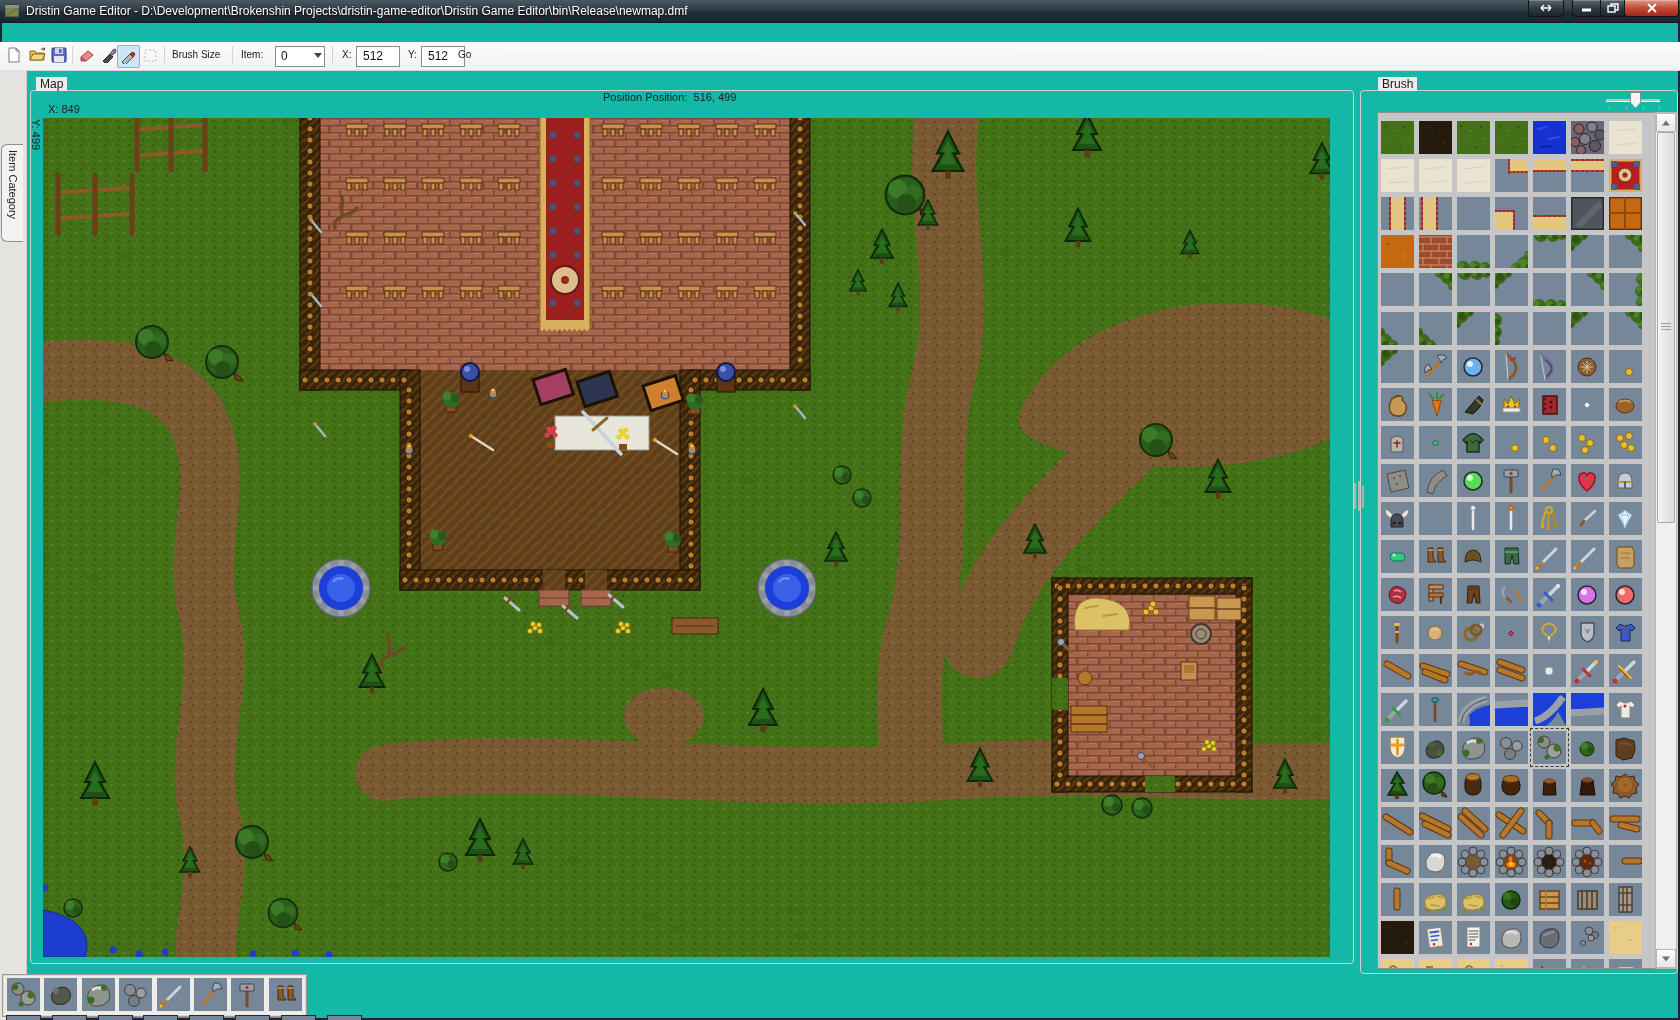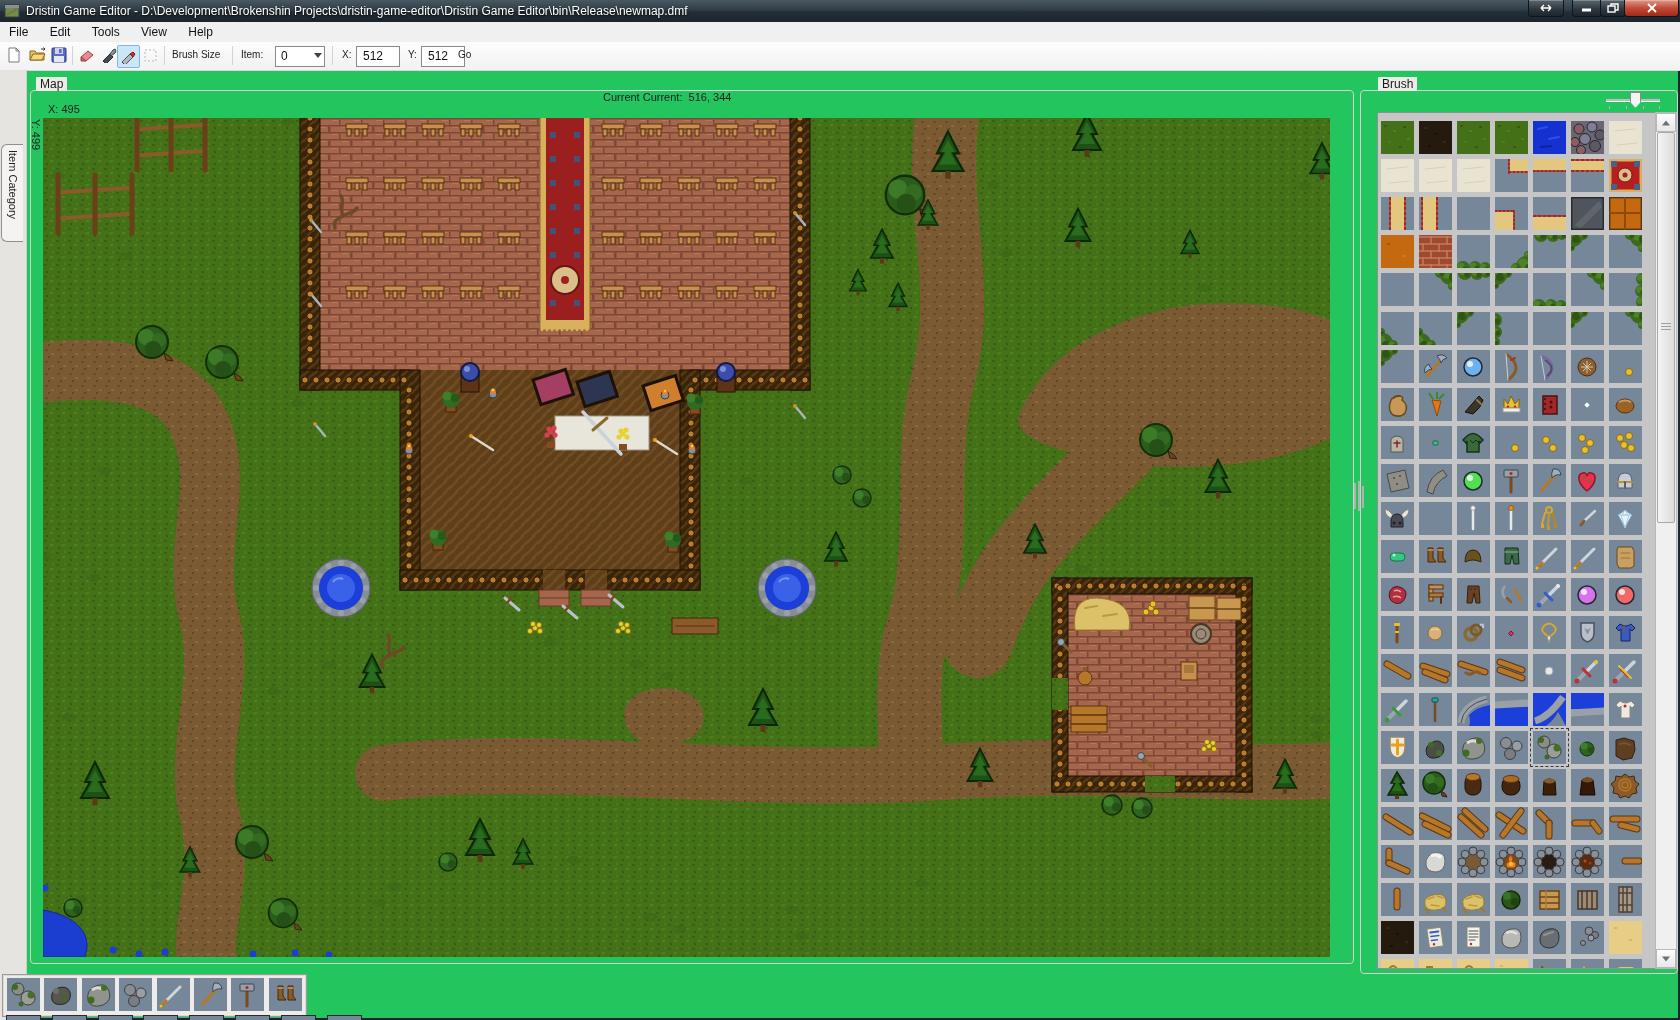--- a/index.html
+++ b/index.html
@@ -1,16 +1,16 @@
 <!DOCTYPE html>
 <html><head>
 <meta charset="utf-8">
 <style>
   html,body{margin:0;padding:0;background:#555;}
-  .win{position:relative;width:1680px;height:1020px;background:#22c55e;overflow:hidden;
+  .win{position:relative;width:1680px;height:1020px;background:#14b8a6;overflow:hidden;
        font-family:"Liberation Sans",sans-serif;font-size:12px;color:#111;
        box-shadow:inset 0 0 0 2px #1c262e;}
   
   .titlebar{position:absolute;left:0;top:0;width:1680px;height:22px;
     background:linear-gradient(#4a5861 0%,#303d46 45%,#222e36 55%,#1b252c 100%);
     border-bottom:1px solid #101820;}
   .appicon{position:absolute;left:4px;top:3px;width:16px;height:16px;}
   .wtitle{position:absolute;left:26px;top:4px;color:#fff;font-size:12px;white-space:nowrap;
     text-shadow:0 1px 2px #000;}
   .cap{position:absolute;top:0;height:16px;border:1px solid #0d161c;border-top:none;
@@ -110,27 +110,20 @@
           <path d="M4,3 V1 H11 V7 H8" stroke="#fff" stroke-width="1.4" fill="none"></path>
         </svg>
     </span>
     <span class="cap close" style="left:1624px;width:53px;">
       <svg width="10" height="10">
           <path d="M1,1 L9,9 M9,1 L1,9" stroke="#fff" stroke-width="1.8"></path>
         </svg>
     </span>
   </div>
 
-  <div class="menubar">
-    <span class="menuitem">File</span>
-    <span class="menuitem">Edit</span>
-    <span class="menuitem">Tools</span>
-    <span class="menuitem">View</span>
-    <span class="menuitem">Help</span>
-  </div>
 
   <div class="toolbar">
     <span class="tbtn" style="left:4px">
       <svg width="16" height="16">
           <path d="M3,1 h7 l3,3 v11 h-10 z" fill="#fff" stroke="#7a7a7a"></path>
           <path d="M10,1 v3 h3" fill="none" stroke="#7a7a7a"></path>
         </svg>
       </span>
     <span class="tbtn" style="left:27px">
       <svg width="17" height="16">
@@ -194,23 +187,23 @@
 
   <div class="sidebar">
     <div class="vtab">
       <span>Item Category</span>
     </div>
   </div>
 
   <div class="group" style="left:30px;top:90px;width:1322px;height:872px;"></div>
   <span class="legend" style="left:36px;top:77px;">Map</span>
   <span class="curpos">
-    <span>Current Current:</span>&nbsp;&nbsp;<span>516, 344</span>
+    <span>Position Position:</span>&nbsp;&nbsp;<span>516, 499</span>
   </span>
-  <span class="xlab">X: 495</span>
+  <span class="xlab">X: 849</span>
   <span class="ylab">Y: 499</span>
   <svg id="map" width="1287" height="839" viewBox="0 0 1287 839">
       <defs>
 <pattern id="pg" width="12" height="12" patternUnits="userSpaceOnUse">
           <rect x="0" y="0" width="12" height="12" fill="#447018"></rect>
           <rect x="1" y="2" width="3" height="2" fill="#396112"></rect>
           <rect x="7" y="6" width="3" height="2" fill="#4f8322"></rect>
           <rect x="3" y="9" width="2" height="2" fill="#335a10"></rect>
           <rect x="9" y="1" width="2" height="2" fill="#4a7c1e"></rect>
         </pattern>

